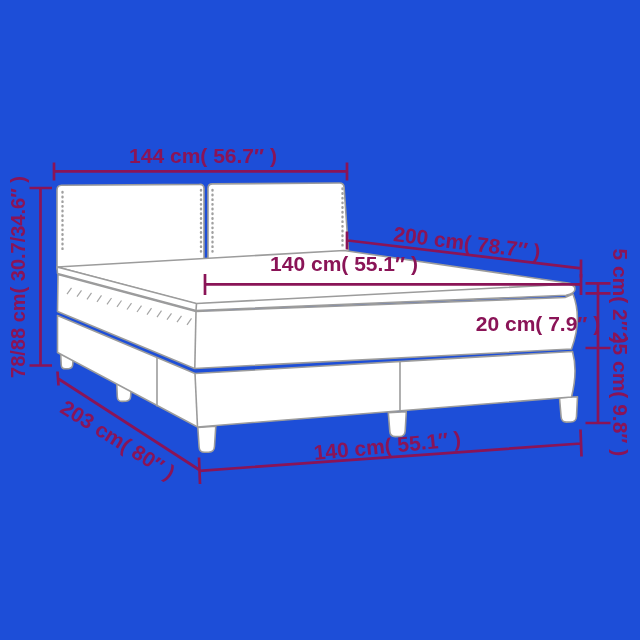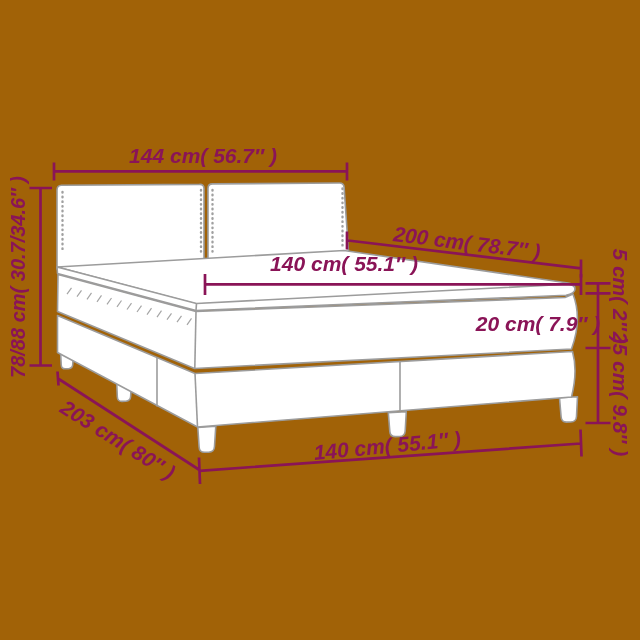--- a/index.html
+++ b/index.html
@@ -1,16 +1,16 @@
 <!DOCTYPE html>
 <html><head>
 <meta charset="utf-8">
 <style>
   html,body{margin:0;padding:0;background:#ffffff;}
-  #stage{position:relative;width:640px;height:640px;background:#a16207;overflow:hidden;font-style:italic;}
+  #stage{position:relative;width:640px;height:640px;background:#1d4ed8;overflow:hidden;}
   svg{display:block;}
   .dim-text{font-family:"Liberation Sans",sans-serif;font-weight:bold;font-size:21px;fill:#8a1457;}
   .dim-text-sm{font-family:"Liberation Sans",sans-serif;font-weight:bold;font-size:20px;fill:#8a1457;}
   .dim-line{stroke:#8a1457;stroke-width:2.7;fill:none;stroke-linecap:butt;}
   .bed{stroke:#9c9c9c;stroke-width:1.6;fill:#ffffff;stroke-linejoin:round;}
   .bed-line{stroke:#9c9c9c;stroke-width:1.6;fill:none;stroke-linejoin:round;}
   .bed-thin{stroke:#a6a6a6;stroke-width:1.2;fill:none;}
   .dots{stroke:#a0a0a0;stroke-width:2.4;fill:none;stroke-dasharray:0.5 4.2;stroke-linecap:round;}
 </style>
 </head>

